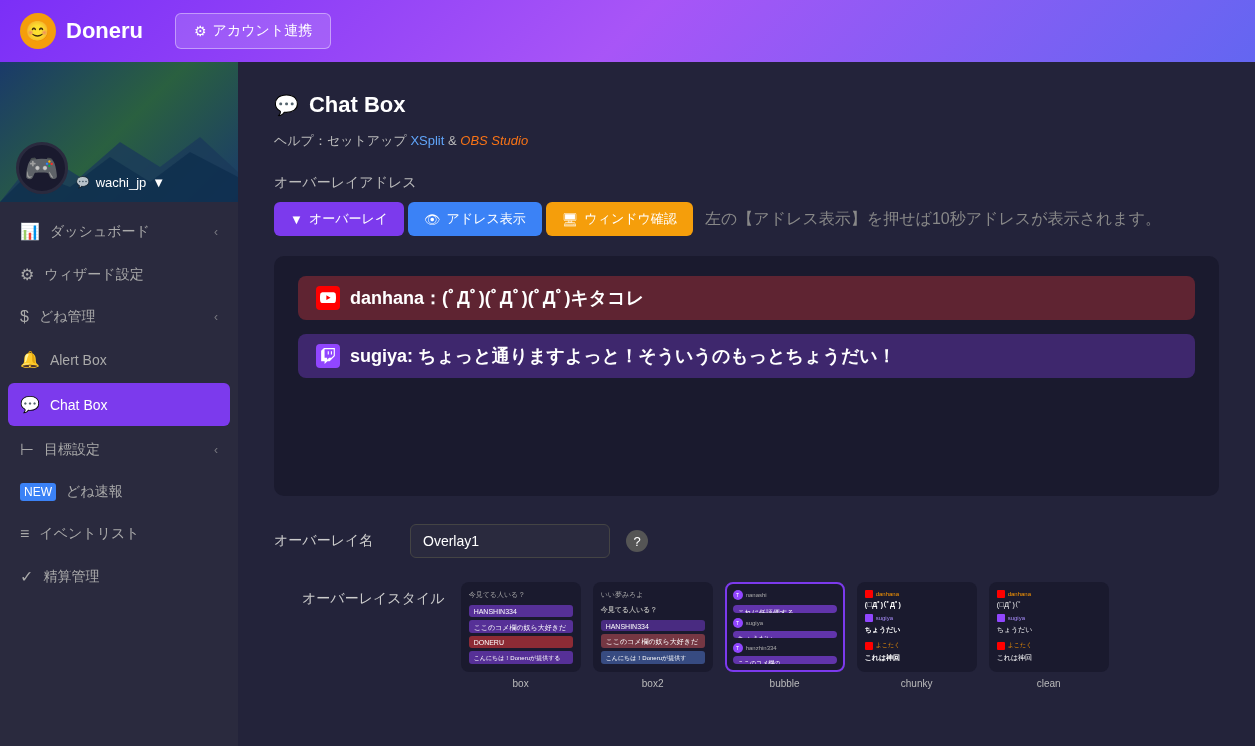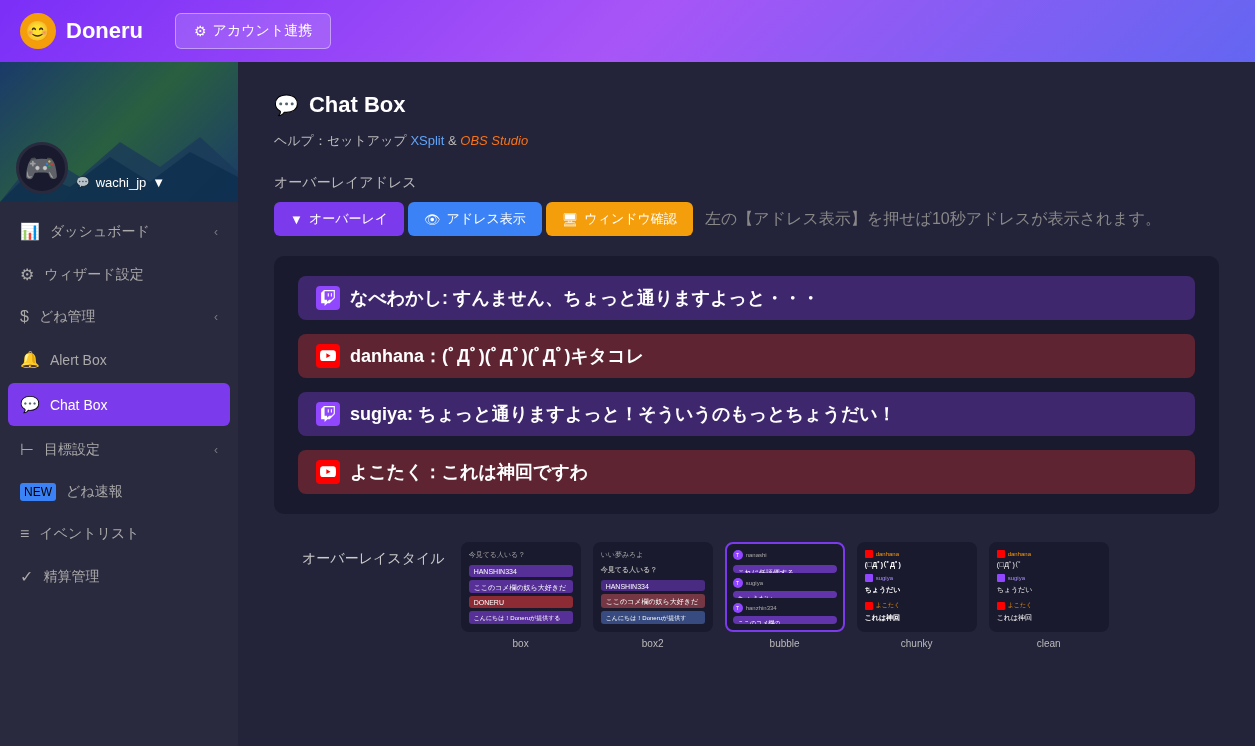--- a/index.html
+++ b/index.html
@@ -436,21 +436,21 @@
       <div class="nav-item">
         <div class="nav-item-left">
           <span class="nav-icon">⊢</span>
           <span>目標設定</span>
         </div>
         <span class="chevron">‹</span>
       </div>
 
       <div class="nav-item">
         <div class="nav-item-left">
-          <span class="nav-icon" style="font-size:12px;background:#3b82f6;color:#000000;padding:2px 4px;border-radius:3px;">NEW</span>
+          <span class="nav-icon" style="font-size:12px;background:#3b82f6;color:#ffffff;padding:2px 4px;border-radius:3px;">NEW</span>
           <span>どね速報</span>
         </div>
       </div>
 
       <div class="nav-item">
         <div class="nav-item-left">
           <span class="nav-icon">≡</span>
           <span>イベントリスト</span>
         </div>
       </div>
@@ -492,58 +492,47 @@
       </button>
       <button class="tab-btn active-orange">
         <span>🖥</span>
         <span>ウィンドウ確認</span>
       </button>
       <span class="tab-hint">左の【アドレス表示】を押せば10秒アドレスが表示されます。</span>
     </div>
 
     <div class="chat-preview-area">
 
+
+      <div class="chat-message youtube-style">
+        <div class="youtube-badge">
+          <svg width="16" height="12" viewBox="0 0 24 17" fill="white">
+              <path d="M23.495 2.205a3.02 3.02 0 0 0-2.122-2.122C19.505 0 12 0 12 0s-7.505 0-9.373.083A3.02 3.02 0 0 0 .505 2.205C0 4.073 0 8 0 8s0 3.927.505 5.795a3.02 3.02 0 0 0 2.122 2.122C4.495 16 12 16 12 16s7.505 0 9.373-.083a3.02 3.02 0 0 0 2.122-2.122C24 11.927 24 8 24 8s0-3.927-.505-5.795zM9.545 11.568V4.432L15.818 8l-6.273 3.568z"></path>
+            </svg>
+        </div>
+        <span>danhana：(ﾟДﾟ)(ﾟДﾟ)(ﾟДﾟ)キタコレ</span>
+      </div>
+
       <div class="chat-message twitch-style">
         <div class="twitch-badge">
           <svg width="16" height="16" viewBox="0 0 24 24" fill="white">
               <path d="M11.571 4.714h1.715v5.143H11.57zm4.715 0H18v5.143h-1.714zM6 0L1.714 4.286v15.428h5.143V24l4.286-4.286h3.428L22.286 12V0zm14.571 11.143l-3.428 3.428h-3.429l-3 3v-3H6.857V1.714h13.714z"></path>
             </svg>
         </div>
-        <span>なべわかし: すんません、ちょっと通りますよっと・・・</span>
-      </div>
-
-      <div class="chat-message youtube-style">
-        <div class="youtube-badge">
-          <svg width="16" height="12" viewBox="0 0 24 17" fill="white">
-              <path d="M23.495 2.205a3.02 3.02 0 0 0-2.122-2.122C19.505 0 12 0 12 0s-7.505 0-9.373.083A3.02 3.02 0 0 0 .505 2.205C0 4.073 0 8 0 8s0 3.927.505 5.795a3.02 3.02 0 0 0 2.122 2.122C4.495 16 12 16 12 16s7.505 0 9.373-.083a3.02 3.02 0 0 0 2.122-2.122C24 11.927 24 8 24 8s0-3.927-.505-5.795zM9.545 11.568V4.432L15.818 8l-6.273 3.568z"></path>
-            </svg>
-        </div>
-        <span>danhana：(ﾟДﾟ)(ﾟДﾟ)(ﾟДﾟ)キタコレ</span>
-      </div>
-
-      <div class="chat-message twitch-style">
-        <div class="twitch-badge">
-          <svg width="16" height="16" viewBox="0 0 24 24" fill="white">
-              <path d="M11.571 4.714h1.715v5.143H11.57zm4.715 0H18v5.143h-1.714zM6 0L1.714 4.286v15.428h5.143V24l4.286-4.286h3.428L22.286 12V0zm14.571 11.143l-3.428 3.428h-3.429l-3 3v-3H6.857V1.714h13.714z"></path>
-            </svg>
-        </div>
         <span>sugiya: ちょっと通りますよっと！そういうのもっとちょうだい！</span>
       </div>
 
-      <div class="chat-message youtube-style">
-        <div class="youtube-badge">
-          <svg width="16" height="12" viewBox="0 0 24 17" fill="white">
-              <path d="M23.495 2.205a3.02 3.02 0 0 0-2.122-2.122C19.505 0 12 0 12 0s-7.505 0-9.373.083A3.02 3.02 0 0 0 .505 2.205C0 4.073 0 8 0 8s0 3.927.505 5.795a3.02 3.02 0 0 0 2.122 2.122C4.495 16 12 16 12 16s7.505 0 9.373-.083a3.02 3.02 0 0 0 2.122-2.122C24 11.927 24 8 24 8s0-3.927-.505-5.795zM9.545 11.568V4.432L15.818 8l-6.273 3.568z"></path>
-            </svg>
-        </div>
-        <span>よこたく：これは神回ですわ</span>
-      </div>
 
     </div>
 
+    <div class="settings-row">
+      <span class="settings-label">オーバーレイ名</span>
+      <input class="settings-input" value="Overlay1" style="">
+      <div class="help-icon">?</div>
+    </div>
 
     <div class="style-row">
       <span class="style-section-label">オーバーレイスタイル</span>
       <div class="style-cards">
 
         <div class="style-card">
           <div class="style-card-preview">
             <div class="style-card-inner">
               <div style="font-size:7px;color:#aaa;margin-bottom:2px;">今見てる人いる？</div>
               <div class="mini-msg t">HANSHIN334</div>

